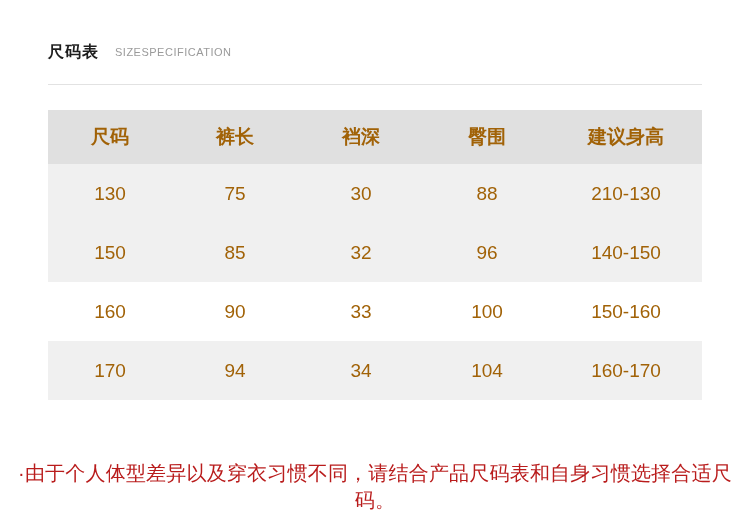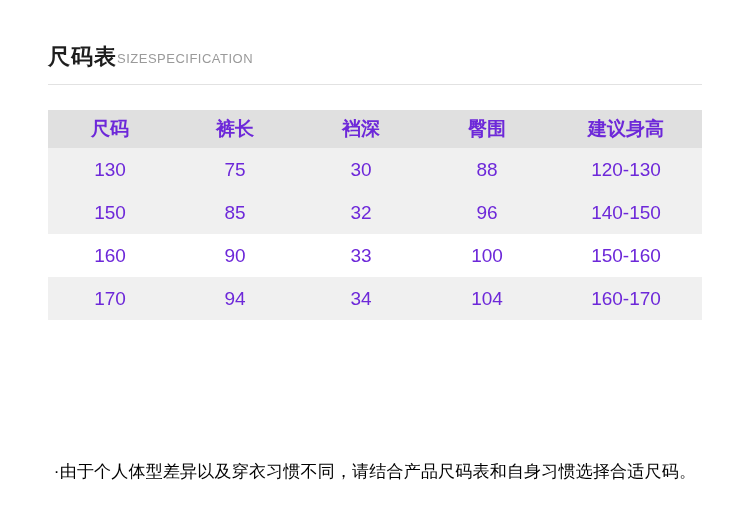--- a/index.html
+++ b/index.html
@@ -23,30 +23,30 @@
 
   
   .header {
     position: absolute;
     left: 48px;
     top: 42px;
     display: flex;
     align-items: baseline;
   }
   .header-title {
-    font-size: 22px;
+    font-size: 16px;
     font-weight: bold;
     letter-spacing: 1px;
     color: #1e1e1e;
   }
   .header-sub {
-    font-size: 13px;
+    font-size: 11px;
     color: #9a9a9a;
     letter-spacing: 0.5px;
-    margin-left: 0;
+    margin-left: 16px;
     position: relative;
     top: -1px;
   }
   .header-rule {
     position: absolute;
     left: 48px;
     top: 84px;
     width: 654px;
     height: 1px;
     background: #e2e2e2;
@@ -61,24 +61,24 @@
   }
   table.size-table {
     width: 654px;
     border-collapse: collapse;
     table-layout: fixed;
   }
   table.size-table th,
   table.size-table td {
     text-align: center;
     font-size: 19px;
-    color: #6d28d9;
+    color: #a16207;
     height: 43px;
     vertical-align: middle;
-    padding: 0;
+    padding: 8px;
   }
   table.size-table thead th {
     background: #e0e0e0;
     font-weight: bold;
     font-size: 19px;
     height: 38px;
   }
   table.size-table tbody tr.odd td {
     background: #ffffff;
   }
@@ -94,22 +94,22 @@
   col.c3 { width: 126px; }
   col.c4 { width: 152px; }
 
   
   .note {
     position: absolute;
     left: 0;
     right: 0;
     top: 460px;
     text-align: center;
-    font-size: 17px;
-    color: #000000;
+    font-size: 20px;
+    color: #b91c1c;
     letter-spacing: 0.2px;
   }
 </style>
 </head>
 <body>
 
 <div class="page">
 
   <div class="header">
     <span class="header-title">尺码表</span>
@@ -134,21 +134,21 @@
           <th>臀围</th>
           <th>建议身高</th>
         </tr>
       </thead>
       <tbody>
         <tr class="even">
           <td>130</td>
           <td>75</td>
           <td>30</td>
           <td>88</td>
-          <td>120-130</td>
+          <td>210-130</td>
         </tr>
         <tr class="even">
           <td>150</td>
           <td>85</td>
           <td>32</td>
           <td>96</td>
           <td>140-150</td>
         </tr>
         <tr class="odd">
           <td>160</td>

